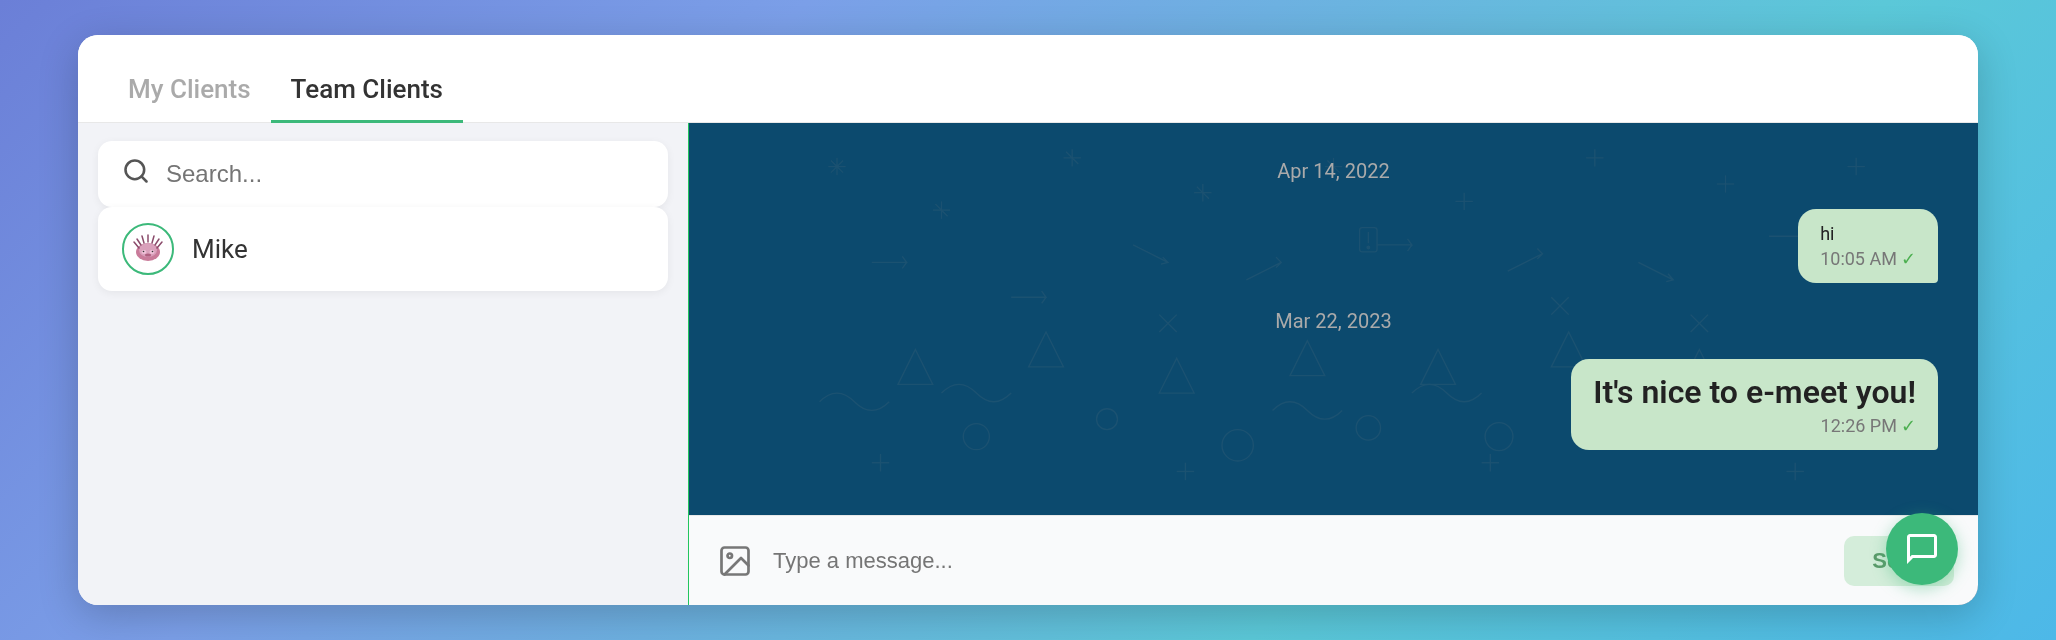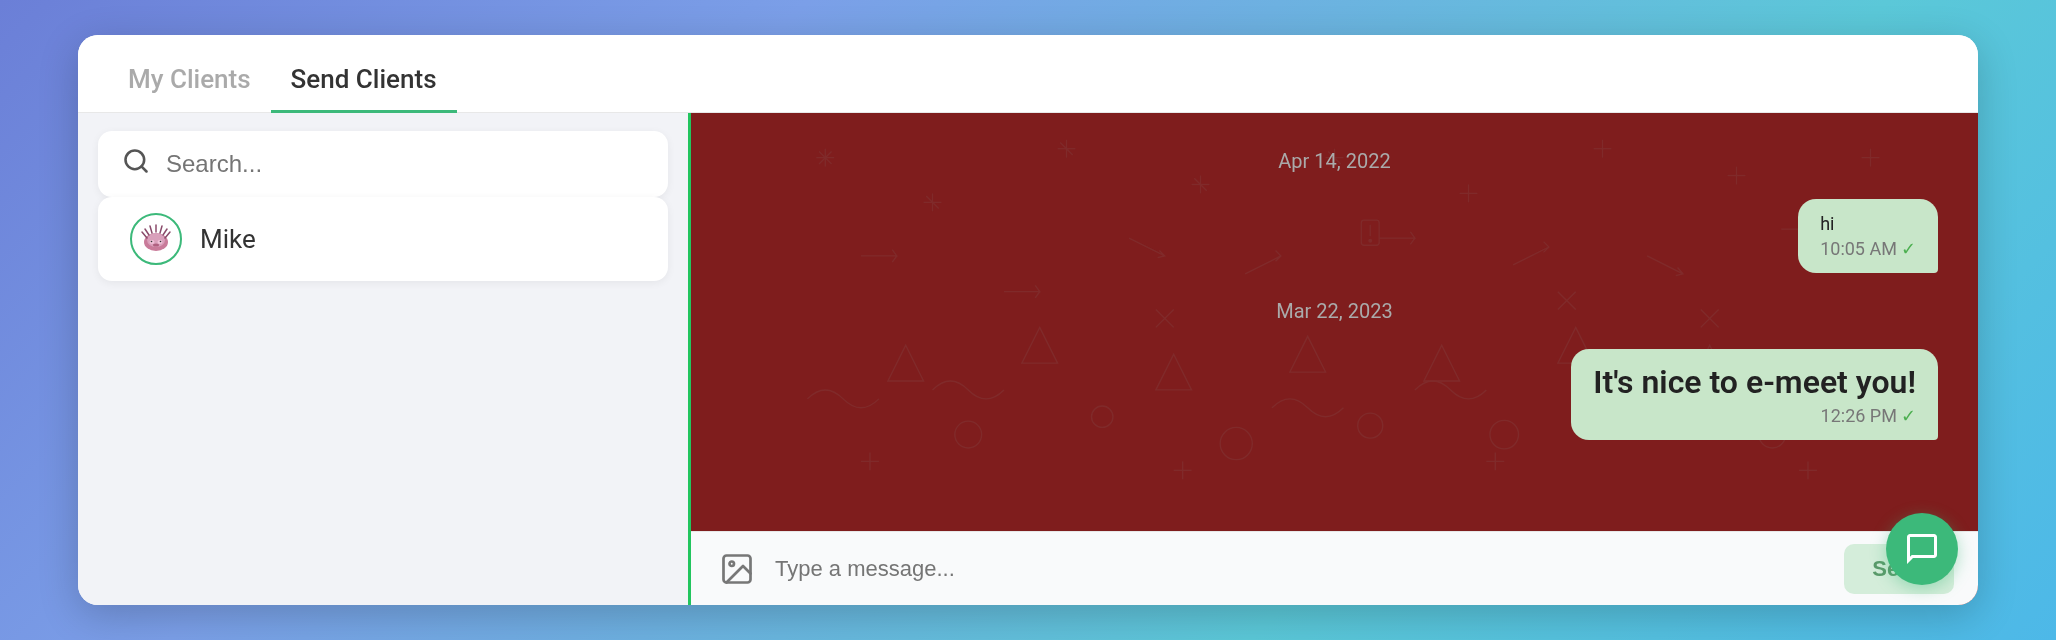--- a/index.html
+++ b/index.html
@@ -24,21 +24,21 @@
       flex-direction: column;
       box-shadow: 0 10px 40px rgba(0,0,0,0.2);
     }
 
     
     .tabs-bar {
       background: #ffffff;
       display: flex;
       align-items: flex-end;
       padding: 0 30px;
-      height: 78px;
+      height: 88px;
       border-bottom: 1px solid #e8e8e8;
       flex-shrink: 0;
     }
 
     .tab {
       padding: 16px 20px;
       font-size: 26px;
       font-weight: 500;
       color: #aaa;
       cursor: pointer;
@@ -91,21 +91,21 @@
       color: #aaa;
       background: transparent;
       width: 100%;
     }
 
     .client-item {
       background: #fff;
       border-radius: 14px;
       display: flex;
       align-items: center;
-      padding: 16px 32px;
+      padding: 16px 24px;
       gap: 18px;
       cursor: pointer;
       box-shadow: 0 2px 8px rgba(0,0,0,0.06);
     }
 
     .avatar-circle {
       width: 52px;
       height: 52px;
       border-radius: 50%;
       border: 2px solid #3cb97a;
@@ -119,25 +119,25 @@
 
     .client-name {
       font-size: 26px;
       color: #333;
       font-weight: 400;
     }
 
     
     .chat-area {
       flex: 1;
-      background: #7f1d1d;
+      background: #0c4a6e;
       display: flex;
       flex-direction: column;
       position: relative;
-      border-left: 3px solid #22c55e;
+      border-left: 1px solid #22c55e;
     }
 
     .chat-background {
       position: absolute;
       inset: 0;
       bottom: 90px;
       overflow: hidden;
     }
 
     
@@ -206,21 +206,21 @@
       color: #4caf50;
       font-size: 18px;
     }
 
     
     .chat-input-bar {
       position: absolute;
       bottom: 0;
       left: 0;
       right: 0;
-      height: 74px;
+      height: 90px;
       background: #f9fafb;
       border-top: 1px solid #e8e8e8;
       display: flex;
       align-items: center;
       padding: 0 24px;
       gap: 16px;
     }
 
     .image-upload-icon {
       width: 44px;
@@ -276,21 +276,21 @@
       fill: white;
     }
   </style>
 </head>
 <body>
 
 <div class="app-container">
 
   <div class="tabs-bar">
     <div class="tab">My Clients</div>
-    <div class="tab active">Send Clients</div>
+    <div class="tab active">Team Clients</div>
   </div>
 
   <div class="main-content">
 
     <div class="sidebar">
 
       <div class="search-box">
         <div class="search-icon-wrap">
           <svg width="28" height="28" viewBox="0 0 24 24" fill="none" stroke="#555" stroke-width="2.2" stroke-linecap="round" stroke-linejoin="round">
             <circle cx="11" cy="11" r="8"></circle>

